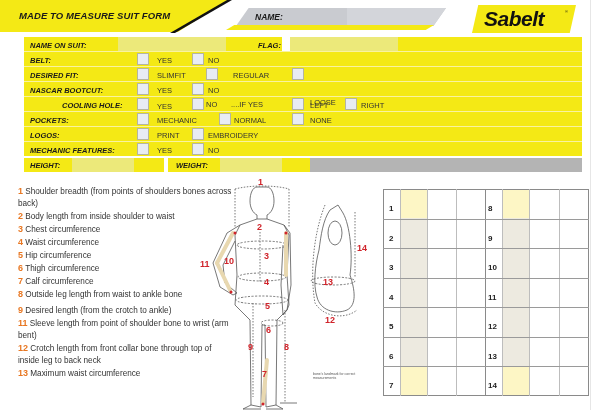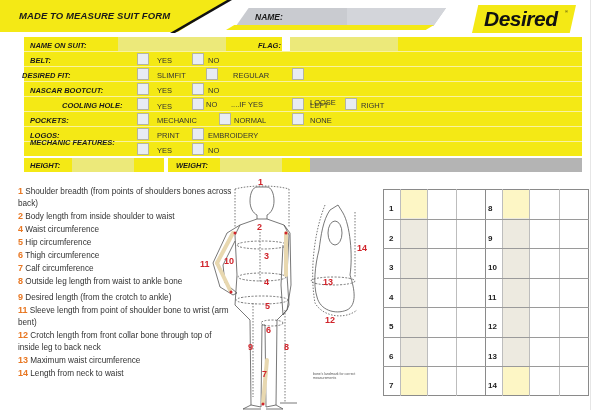--- a/index.html
+++ b/index.html
@@ -55,21 +55,21 @@
 <div class="hdr-black"></div>
 <div class="hdr-title">MADE TO MEASURE SUIT FORM</div>
 
 <div class="name-bar">
   <div class="name-field"></div>
 </div>
 <div class="name-underline"></div>
 <div class="name-label">NAME:</div>
 
 <div class="logo-box"></div>
-<div class="logo-text">Desired</div>
+<div class="logo-text">Sabelt</div>
 <div class="logo-reg">®</div>
 
 <div class="form-bg"></div>
 <div class="row" style="top:37px;"></div>
 
 <div class="rowline" style="top:51px;"></div>
 <div class="rowline" style="top:66px;"></div>
 <div class="rowline" style="top:81px;"></div>
 <div class="rowline" style="top:96px;"></div>
 <div class="rowline" style="top:111px;"></div>
@@ -91,21 +91,21 @@
 <div class="rowline" style="left:282px;width:300px;top:111px;"></div>
 <div class="rowline" style="left:282px;width:300px;top:126px;"></div>
 <div class="rowline" style="left:282px;width:300px;top:141px;"></div>
 
 <div class="lbl" style="left:30px;top:56px;">BELT:</div>
 <div class="cb" style="left:137px;top:53px;"></div>
 <div class="opt" style="left:157px;top:56px;">YES</div>
 <div class="cb" style="left:192px;top:53px;"></div>
 <div class="opt" style="left:208px;top:56px;">NO</div>
 
-<div class="lbl" style="left:22px;top:71px;">DESIRED FIT:</div>
+<div class="lbl" style="left:30px;top:71px;">DESIRED FIT:</div>
 <div class="cb" style="left:137px;top:68px;"></div>
 <div class="opt" style="left:157px;top:71px;text-align:right;">SLIMFIT</div>
 <div class="cb" style="left:206px;top:68px;"></div>
 <div class="opt" style="left:233px;top:71px;">REGULAR</div>
 <div class="cb" style="left:292px;top:68px;"></div>
 <div class="opt" style="left:310px;top:71px;margin-top:27px;">LOOSE</div>
 
 <div class="lbl" style="left:30px;top:86px;">NASCAR BOOTCUT:</div>
 <div class="cb" style="left:137px;top:83px;"></div>
 <div class="opt" style="left:157px;top:86px;">YES</div>
@@ -130,48 +130,48 @@
 <div class="opt" style="left:234px;top:116px;">NORMAL</div>
 <div class="cb" style="left:292px;top:113px;"></div>
 <div class="opt" style="left:310px;top:116px;">NONE</div>
 
 <div class="lbl" style="left:30px;top:131px;">LOGOS:</div>
 <div class="cb" style="left:137px;top:128px;"></div>
 <div class="opt" style="left:157px;top:131px;">PRINT</div>
 <div class="cb" style="left:192px;top:128px;"></div>
 <div class="opt" style="left:208px;top:131px;">EMBROIDERY</div>
 
-<div class="lbl" style="left:30px;top:138px;">MECHANIC FEATURES:</div>
+<div class="lbl" style="left:30px;top:146px;">MECHANIC FEATURES:</div>
 <div class="cb" style="left:137px;top:143px;"></div>
 <div class="opt" style="left:157px;top:146px;">YES</div>
 <div class="cb" style="left:192px;top:143px;"></div>
 <div class="opt" style="left:208px;top:146px;">NO</div>
 
 <div class="white-gap" style="left:24px;top:156px;width:558px;height:4px;"></div>
 <div class="form-bg" style="left:24px;top:158px;width:140px;height:14px;"></div>
 <div class="lbl" style="left:30px;top:161px;">HEIGHT:</div>
 <div class="field-light" style="left:72px;top:158px;width:62px;height:14px;"></div>
 <div class="form-bg" style="left:168px;top:158px;width:142px;height:14px;"></div>
 <div class="lbl" style="left:176px;top:161px;">WEIGHT:</div>
 <div class="field-light" style="left:220px;top:158px;width:62px;height:14px;"></div>
 <div class="grey-block" style="left:310px;top:158px;width:272px;height:14px;"></div>
 
 <div class="legend">
   <span class="item"><span class="num">1</span> <span>Shoulder breadth (from points of shoulders bones across back)</span></span>
   <span class="item"><span class="num">2</span> <span>Body length from inside shoulder to waist</span></span>
+  <span class="item"><span class="num">3</span> <span>Chest circumference</span></span>
   <span class="item"><span class="num">4</span> <span>Waist circumference</span></span>
   <span class="item"><span class="num">5</span> <span>Hip circumference</span></span>
   <span class="item"><span class="num">6</span> <span>Thigh circumference</span></span>
   <span class="item"><span class="num">7</span> <span>Calf circumference</span></span>
   <span class="item" style="white-space:nowrap;overflow:hidden;width:212px;"><span class="num">8</span> <span>Outside leg length from waist to ankle bone</span></span>
   <span class="item" style="margin-top:3px;"><span class="num">9</span> <span>Desired length  (from the crotch to ankle)</span></span>
   <span class="item"><span class="num">11</span><span> Sleeve length from point of shoulder bone to wrist (arm bent)</span></span>
   <span class="item"><span class="num">12</span> <span>Crotch length from front collar bone through top of inside leg to back  neck</span></span>
   <span class="item"><span class="num">13</span> <span>Maximum waist circumference</span></span>
-  <span class="item"><span class="num">14</span> <span>Length from neck to waist</span></span>
 </div>
 
 <svg class="figure" viewBox="0 0 185 235" xmlns="http://www.w3.org/2000/svg">
   <g fill="none" stroke="#555" stroke-width="0.8">
 
     <path d="M62 12 C58 12 55 18 55 26 C55 33 58 38 62 40 L62 44 L72 44 L72 40 C76 38 79 33 79 26 C79 18 76 12 72 12 Z"></path>
 
     <path d="M62 44 L45 50 L40 60 L42 100 L40 130 L45 135 L55 145 L56 230 L66 232 L67 150 L70 150 L71 232 L81 230 L82 145 L92 135 L94 130 L92 100 L94 60 L89 50 L72 44"></path>
 
     <path d="M45 50 L32 58 L18 88 L25 112 L38 120 L42 118 L30 108 L28 90 L40 66"></path>

